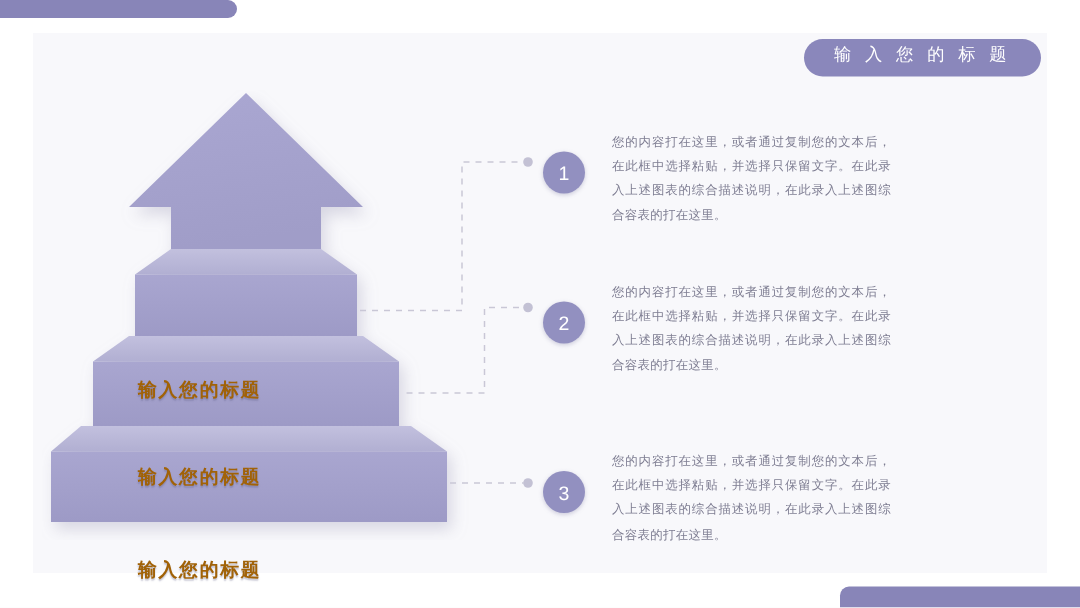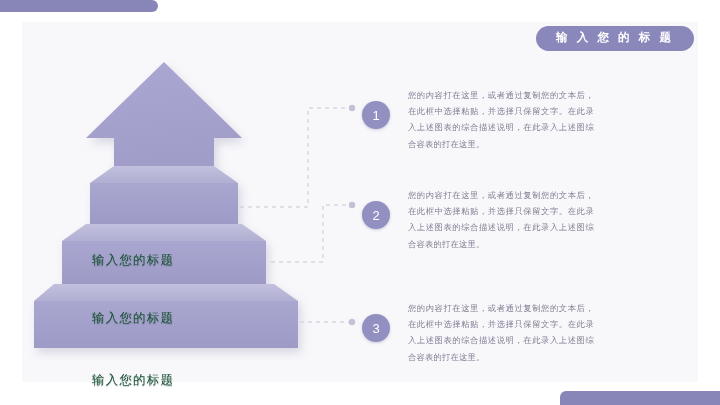--- a/index.html
+++ b/index.html
@@ -28,35 +28,36 @@
     background:#f8f8fb;
   }
 
   
   .title-pill{
     position:absolute;right:26px;top:26px;
     background:#8a87bb;color:#ffffff;
     border-radius:14px;
     padding:6px 20px 7px 20px;
     font-size:11.5px;letter-spacing:3px;
-    font-weight:bold;
+    font-weight:normal;
     line-height:1;
     white-space:nowrap;
   }
 
   
   .pyramid{position:absolute;left:28px;top:60px;width:300px;height:300px;}
   .pyramid svg{display:block;}
   .step-label{
     position:absolute;
-    color:#14532d;
+    color:#a16207;
     font-size:12.5px;
     letter-spacing:1.2px;
     white-space:nowrap;
     text-shadow:0 1px 1px rgba(90,88,130,.35);
+    font-weight:bold;
   }
   .step-label-1{left:64px;top:192px;}
   .step-label-2{left:64px;top:250px;}
   .step-label-3{left:64px;top:312px;}
 
   
   .connectors{position:absolute;left:0;top:0;width:720px;height:405px;pointer-events:none;}
 
   
   .row{position:absolute;display:flex;align-items:flex-start;}

